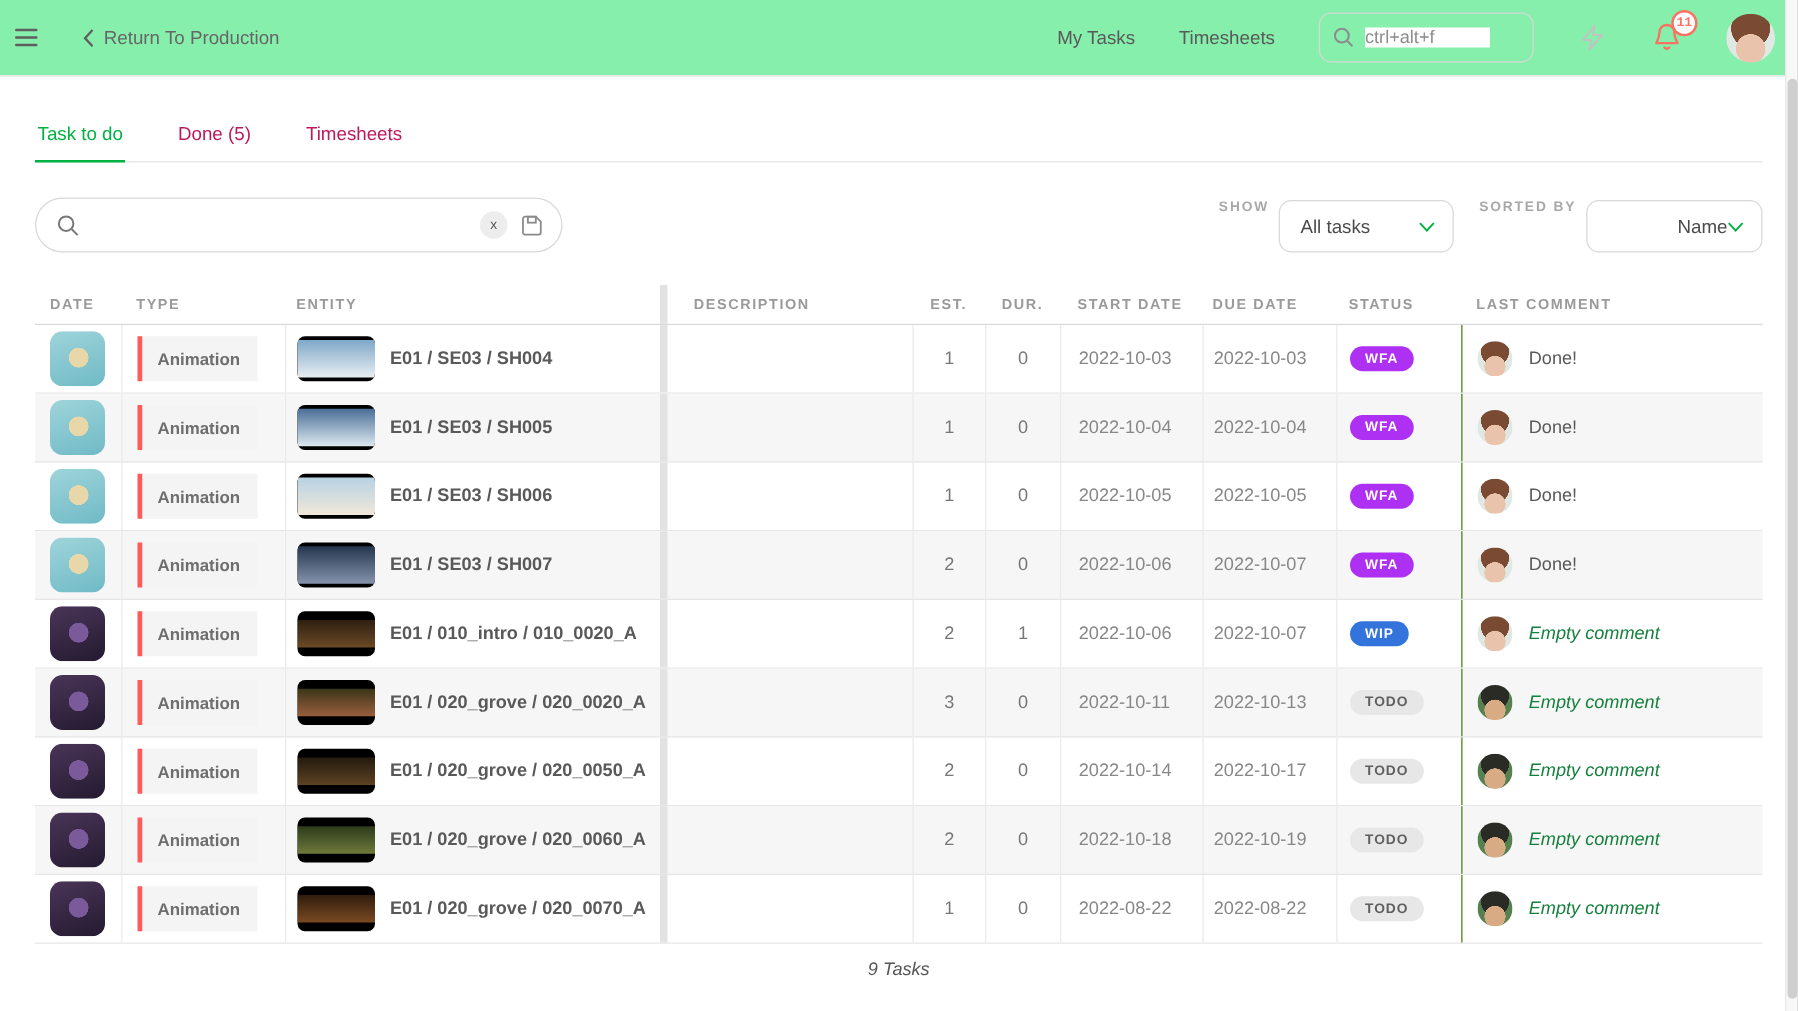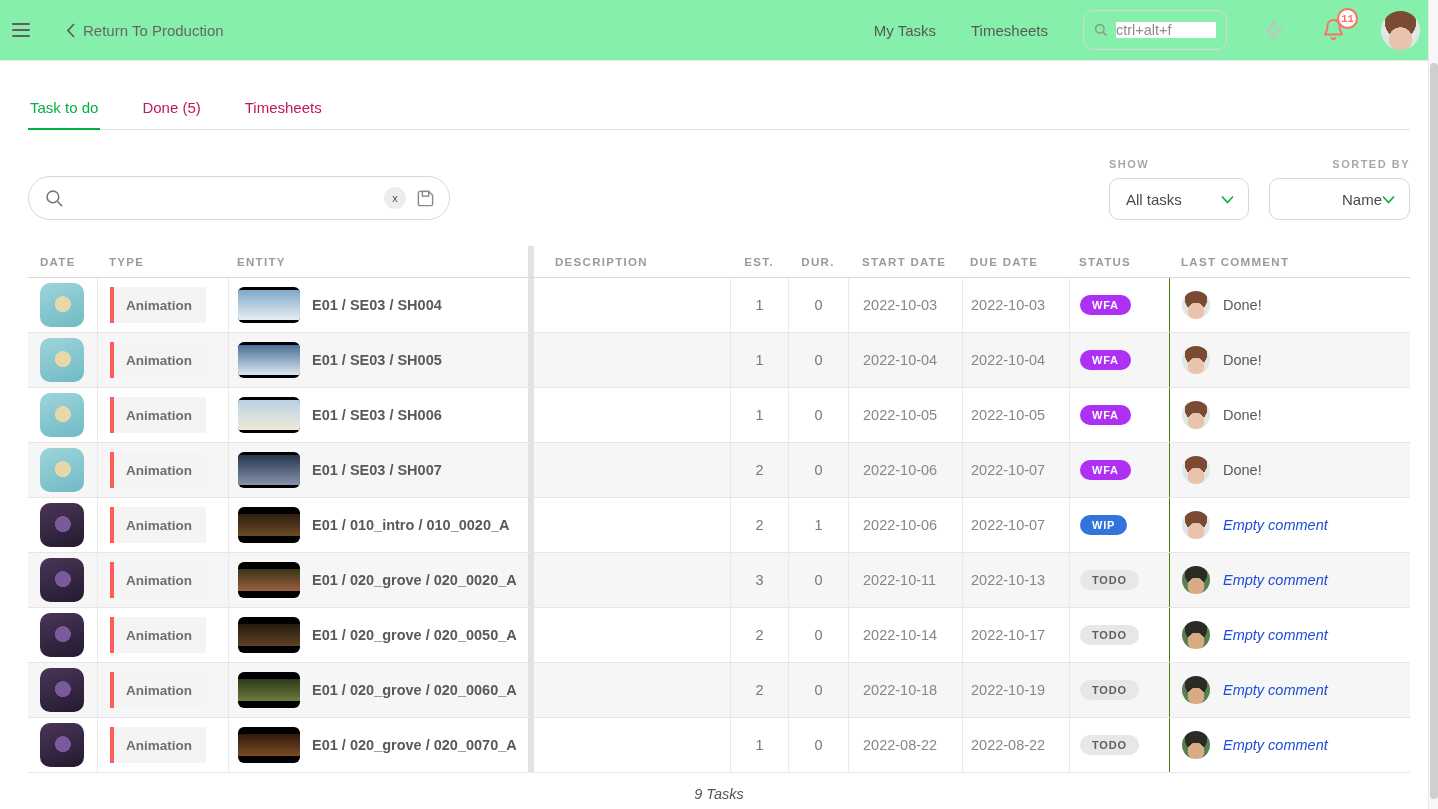--- a/index.html
+++ b/index.html
@@ -8,21 +8,21 @@
 
   
   .topbar { height:61px; display:flex; align-items:center; padding:0 18px 0 12px;
     border-bottom:1px solid #e8e8e8; background:#86efac; }
   .hamburger { width:26px; height:26px; display:flex; flex-direction:column; justify-content:center;
     gap:4px; cursor:pointer; margin-right:28px; }
   .hamburger span { display:block; width:18px; height:2px; background:#5f5f5f; border-radius:1px; }
   .back-link { display:flex; align-items:center; gap:8px; color:#666; font-size:15px; cursor:pointer; }
   .topbar-right { margin-left:auto; display:flex; align-items:center; gap:35px; }
   .nav-link { font-size:15px; color:#595959; cursor:pointer; }
-  .topbar-search { width:144px; height:40px; border:1px solid #d8d8d8; border-radius:10px;
+  .topbar-search { width:172px; height:40px; border:1px solid #d8d8d8; border-radius:10px;
     display:flex; align-items:center; padding:0 10px; gap:8px; }
   .topbar-search input { border:none; outline:none; width:100px; font-size:14.5px; color:#555;
     font-family:"Liberation Sans", sans-serif; }
   .topbar-search input::placeholder { color:#8c8c8c; }
   .icon-btn { position:relative; display:flex; cursor:pointer;font-family:Liberation Mono, monospace; }
   .notif-badge { position:absolute; top:-9px; right:-12px; min-width:21px; height:21px;
     border:2px solid #fb7163; background:#fff; color:#fb7163; border-radius:50%;
     font-size:10.5px; font-weight:bold; display:flex; align-items:center; justify-content:center; }
   .avatar-lg { width:39px; height:39px; border-radius:50%; }
   .avatar { border-radius:50%; }
@@ -35,21 +35,21 @@
 
   
   .filterbar { margin:28px 28px 0 28px; display:flex; align-items:flex-end; }
   .query-box { width:422px; height:44px; border:1px solid #d8d8d8; border-radius:22px;
     display:flex; align-items:center; padding:0 14px 0 16px; gap:10px; }
   .query-box input { flex:1; border:none; outline:none; font-size:14px; color:#555;
     font-family:"Liberation Sans", sans-serif; }
   .clear-btn { width:22px; height:22px; border-radius:50%; background:#ededed; color:#555;
     font-size:11px; display:flex; align-items:center; justify-content:center; cursor:pointer; }
   .save-btn { display:flex; align-items:center; cursor:pointer; }
-  .filter-group { display:flex; flex-direction:column; gap:8px; }
+  .filter-group { display:flex; flex-direction:row; gap:8px; }
   .filter-group.show-group { margin-left:auto; }
   .filter-group.sort-group { margin-left:20px;text-align:right; }
   .filter-label { font-size:11px; font-weight:bold; letter-spacing:1.5px; color:#a8a8a8; }
   .select-box { height:42px; border:1px solid #d8d8d8; border-radius:10px; background:#fff;
     display:flex; align-items:center; padding:0 14px 0 16px; cursor:pointer; }
   .select-box.w-show { width:140px; }
   .select-box.w-sort { width:141px; }
   .select-box .val { font-size:15px; color:#4a4a4a; flex:1; }
 
   
@@ -82,21 +82,21 @@
   .shot-thumb { width:62px; height:36px; border-radius:6px; background:#000;
     display:flex; align-items:center; justify-content:center; overflow:hidden; flex:none; }
   .shot-thumb .frame { width:100%; }
   .entity-name { font-weight:bold; font-size:14.5px; color:#595959; white-space:nowrap; }
   .num { font-size:14.5px; color:#777; }
   .date { font-size:14.5px; color:#878787; }
   .pill { border-radius:12px; font-size:11px; font-weight:bold; letter-spacing:0.8px;
     padding:4px 12px; }
   .avatar-sm { width:28px; height:28px; flex:none; }
   .comment-text { font-size:14.5px; color:#595959; white-space:nowrap; }
-  .comment-text.empty { font-style:italic; color:#1d4ed8; }
+  .comment-text.empty { font-style:italic; color:#15803d; }
 
   .table-footer { text-align:center; margin-top:13px; font-size:14.5px; font-style:italic; color:#555; }
 
   
   .scrollbar { position:fixed; top:0; right:0; width:10px; height:809px; background:#f7f7f7;
     border-left:1px solid #e8e8e8; }
   .scrollbar .thumb { position:absolute; top:63px; left:1px; width:8px; height:736px;
     background:#cfcfcf; border-radius:4px; }
 </style>
 </head>

